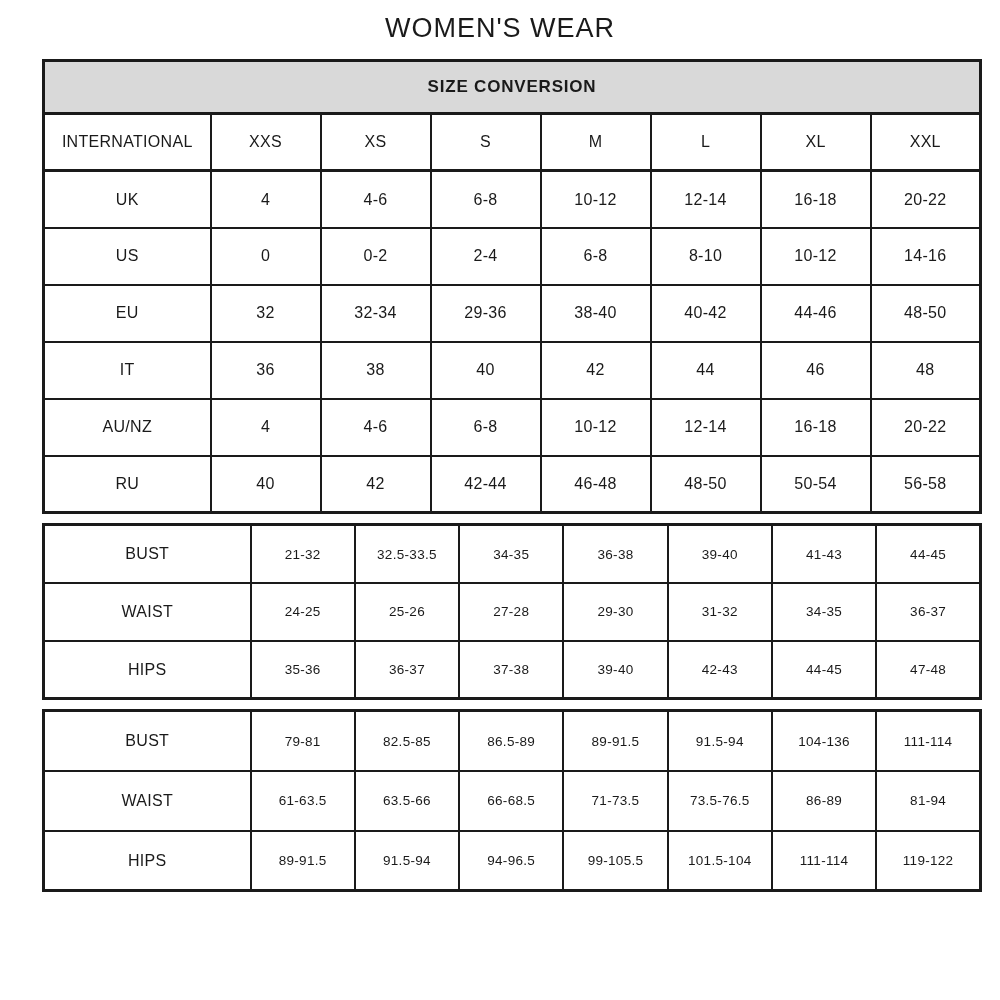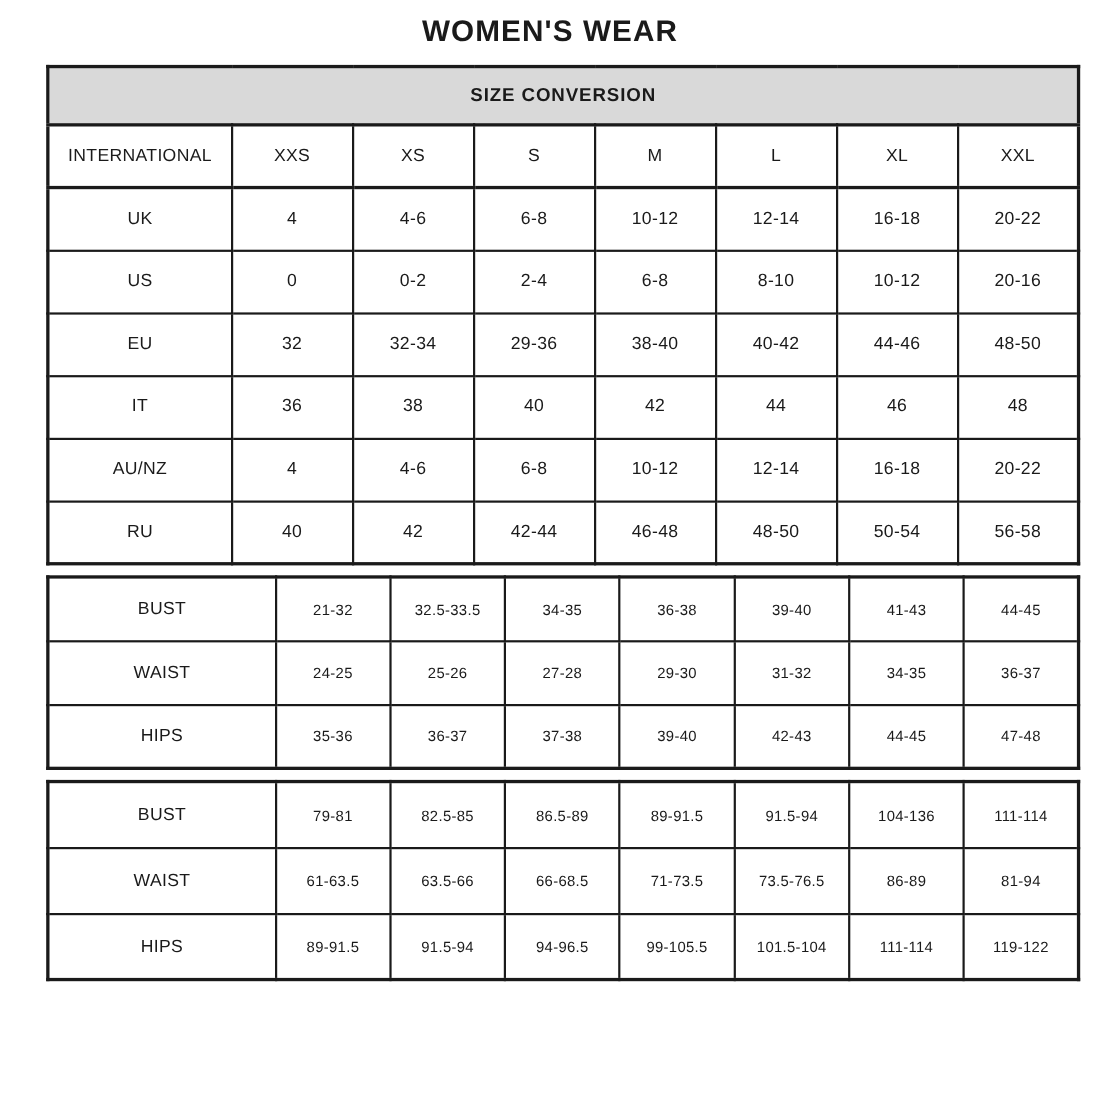--- a/index.html
+++ b/index.html
@@ -19,21 +19,21 @@
   .page {
     width: 1000px;
     height: 1000px;
     padding: 12px 30px 10px 30px;
     background: var(--background);
   }
   .title {
     margin: 0 0 15px 0;
     text-align: center;
     font-size: 27px;
-    font-weight: 700;
+    font-weight: 400;
     letter-spacing: 1px;
     line-height: 1.2;
   }
   table.tbl {
     width: 100%;
     border-collapse: collapse;
     table-layout: fixed;
     border: 3px solid var(--border);
     margin: 0 0 9px 12px;
     padding-left: 42px;
@@ -120,21 +120,21 @@
           <td class="value-cell">20-22</td>
         </tr>
         <tr class="data-row">
           <td class="row-label">US</td>
           <td class="value-cell">0</td>
           <td class="value-cell">0-2</td>
           <td class="value-cell">2-4</td>
           <td class="value-cell">6-8</td>
           <td class="value-cell">8-10</td>
           <td class="value-cell">10-12</td>
-          <td class="value-cell">20-16</td>
+          <td class="value-cell">14-16</td>
         </tr>
         <tr class="data-row">
           <td class="row-label">EU</td>
           <td class="value-cell">32</td>
           <td class="value-cell">32-34</td>
           <td class="value-cell">29-36</td>
           <td class="value-cell">38-40</td>
           <td class="value-cell">40-42</td>
           <td class="value-cell">44-46</td>
           <td class="value-cell">48-50</td>

